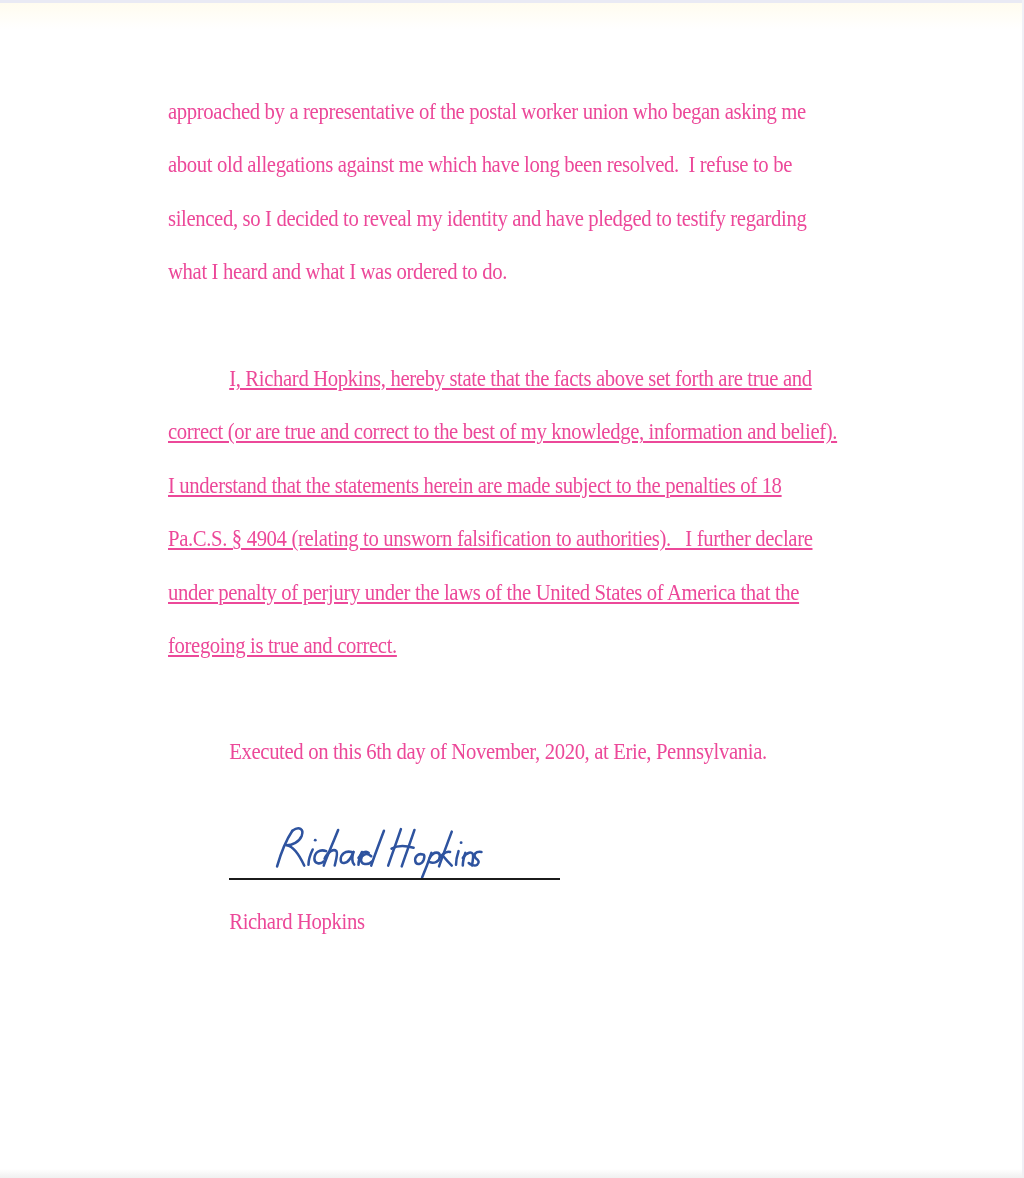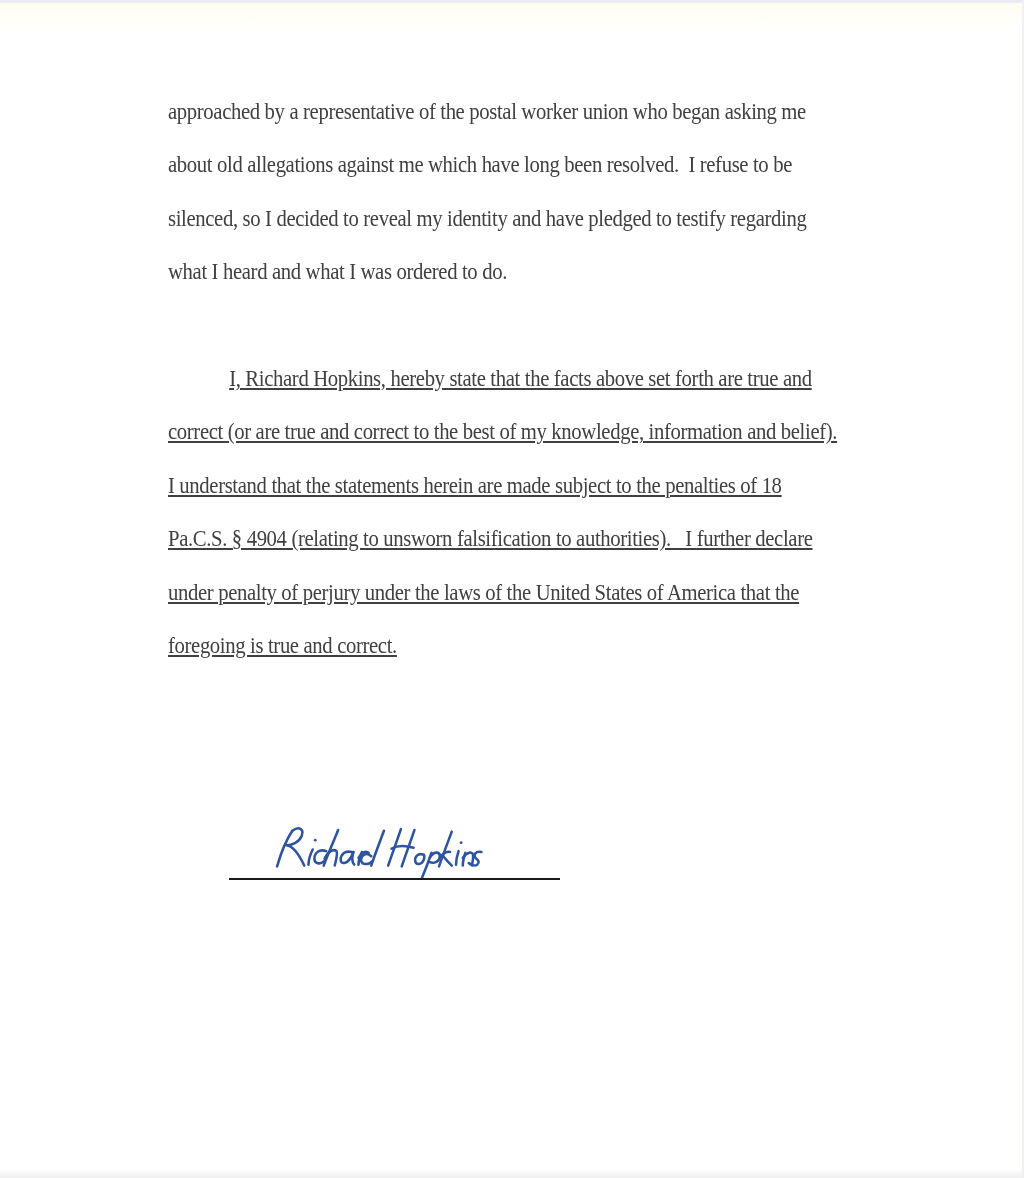--- a/index.html
+++ b/index.html
@@ -2,21 +2,21 @@
 <html><head>
 <meta charset="utf-8">
 <style>
   html,body{margin:0;padding:0;background:#ffffff;}
   .page{
     position:relative;
     width:1024px;height:1178px;
     background:#ffffff;
     overflow:hidden;
     font-family:"Liberation Serif","DejaVu Serif",serif;
-    color:#404040;
+    color:#ec4899;
   }
   .edge-top{
     position:absolute;top:0;left:0;width:1024px;height:3px;
     background:#e9eaf4;
   }
   .tint-top{
     position:absolute;top:3px;left:0;width:1024px;height:26px;
     background:linear-gradient(180deg, rgba(255,251,234,0.75), rgba(255,255,255,0));
   }
   .edge-right{
@@ -72,20 +72,23 @@
 
   <div class="textblock p2">
     <div class="line indent">I, Richard Hopkins, hereby state that the facts above set forth are true and</div>
     <div class="line">correct (or are true and correct to the best of my knowledge, information and belief).</div>
     <div class="line">I understand that the statements herein are made subject to the penalties of 18</div>
     <div class="line">Pa.C.S. § 4904 (relating to unsworn falsification to authorities).   I further declare</div>
     <div class="line">under penalty of perjury under the laws of the United States of America that the</div>
     <div class="line">foregoing is true and correct.</div>
   </div>
 
+  <div class="textblock p3">
+    <div class="line indent">Executed on this 6th day of November, 2020, at Erie, Pennsylvania.</div>
+  </div>
 
   <svg class="sig-svg" viewBox="0 0 250 62" aria-hidden="true">
     <g fill="none" stroke="#2e539f" stroke-width="3" stroke-linecap="round" stroke-linejoin="round">
 
       <path d="M6,48 C10,34 16,18 24,6"></path>
       <path d="M24,6 C32,0 38,4 35,12 C32,19 24,23 17,23 C25,24 32,34 38,47"></path>
 
       <path d="M48,28 C45,34 43,41 43,46"></path>
       <circle cx="51" cy="17" r="1.7" fill="#2e539f" stroke="none"></circle>
 
@@ -121,14 +124,17 @@
 
       <path d="M228,32 C226,38 225,43 225,47"></path>
       <path d="M225,38 C230,31 236,30 237,34 C238,38 236,43 236,47"></path>
 
       <path d="M247,31 C240,30 237,34 240,38 C244,41 245,43 242,46 C239,48 234,46 232,44"></path>
     </g>
   </svg>
 
   <div class="sig-line"></div>
 
+  <div class="textblock printed-name">
+    <div class="line indent">Richard Hopkins</div>
+  </div>
 
 </div>
 
 </body></html>

